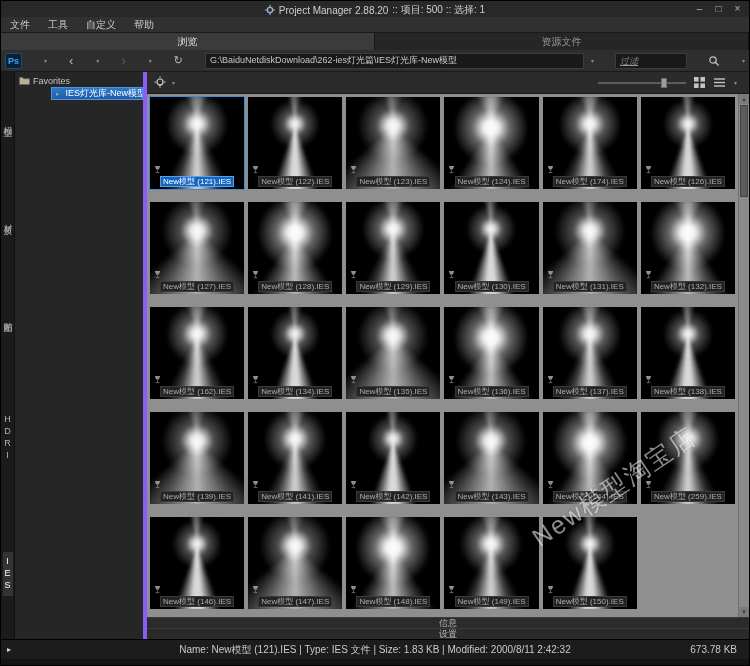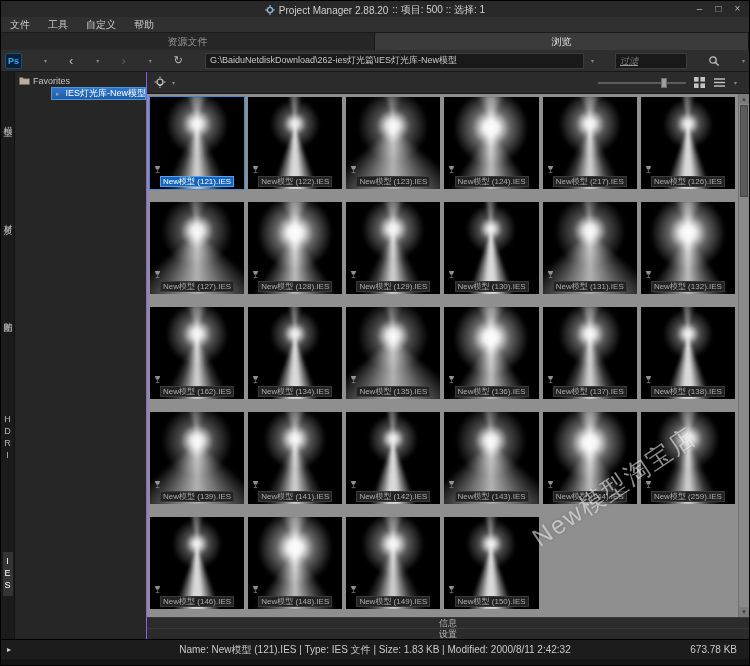--- a/index.html
+++ b/index.html
@@ -47,21 +47,21 @@
 
   
   .main { flex:1; display:flex; min-height:0; }
 
   .cat-strip { width:14px; background:#1b1b1b; display:flex; flex-direction:column;
     justify-content:space-around; align-items:center; border-right:1px solid #101010; }
   .cat-tab { writing-mode:vertical-rl; text-orientation:upright; font-size:9px;
     color:#b5b5b5; letter-spacing:2px; padding:4px 0; }
   .cat-tab.active { color:#ffffff; background:#343434; }
 
-  .tree { width:132px; background:#262626; border-right:1px solid #8b5cf6;
+  .tree { width:132px; background:#262626; border-right:4px solid #8b5cf6;
     padding-top:2px; font-size:9px; }
   .tree-row { height:13px; display:flex; align-items:center; gap:3px; padding-left:4px;
     color:#c4c4c4; white-space:nowrap; overflow:hidden; }
   .tree-row.selected { background:linear-gradient(#2f78cd,#1d5da8); color:#fff;
     border:1px solid #4d93de;margin-left:36px; }
   .tree-row .twisty { font-size:7px; color:#9a9a9a; width:6px; }
 
   .content { flex:1; display:flex; flex-direction:column; min-width:0; position:relative; }
 
   .mini-toolbar { height:22px; background:#2b2b2b; border-bottom:1px solid #191919;
@@ -161,22 +161,22 @@
   </div>
 
   <div class="menubar">
     <div class="menu-item">文件</div>
     <div class="menu-item">工具</div>
     <div class="menu-item">自定义</div>
     <div class="menu-item">帮助</div>
   </div>
 
   <div class="tabrow">
+    <div class="main-tab active">浏览</div>
     <div class="main-tab">资源文件</div>
-    <div class="main-tab active">浏览</div>
   </div>
 
   <div class="toolbar">
     <div class="ps-badge">Ps</div>
     <span class="caret">▾</span>
     <div class="tool-btn">‹</div>
     <span class="caret">▾</span>
     <div class="tool-btn disabled">›</div>
     <span class="caret">▾</span>
     <div class="tool-btn" style="font-size:11px;">↻</div>
@@ -294,21 +294,21 @@
     <div class="thumb-label">New模型 (124).IES</div>
   </div>
 
   <div class="cell">
     <div class="flare v0"></div>
     <svg class="lamp" viewBox="0 0 10 10">
       <path d="M2 1 L8 1 L6.5 5 L3.5 5 Z" fill="#a8a8a8"></path>
       <rect x="4.6" y="5" width="0.8" height="3" fill="#8a8a8a"></rect>
       <rect x="3" y="8" width="4" height="1" fill="#8a8a8a"></rect>
     </svg>
-    <div class="thumb-label">New模型 (217).IES</div>
+    <div class="thumb-label">New模型 (174).IES</div>
   </div>
 
   <div class="cell">
     <div class="flare v1"></div>
     <svg class="lamp" viewBox="0 0 10 10">
       <path d="M2 1 L8 1 L6.5 5 L3.5 5 Z" fill="#a8a8a8"></path>
       <rect x="4.6" y="5" width="0.8" height="3" fill="#8a8a8a"></rect>
       <rect x="3" y="8" width="4" height="1" fill="#8a8a8a"></rect>
     </svg>
     <div class="thumb-label">New模型 (126).IES</div>
@@ -498,20 +498,29 @@
   <div class="cell">
     <div class="flare v1"></div>
     <svg class="lamp" viewBox="0 0 10 10">
       <path d="M2 1 L8 1 L6.5 5 L3.5 5 Z" fill="#a8a8a8"></path>
       <rect x="4.6" y="5" width="0.8" height="3" fill="#8a8a8a"></rect>
       <rect x="3" y="8" width="4" height="1" fill="#8a8a8a"></rect>
     </svg>
     <div class="thumb-label">New模型 (146).IES</div>
   </div>
 
+  <div class="cell">
+    <div class="flare v2"></div>
+    <svg class="lamp" viewBox="0 0 10 10">
+      <path d="M2 1 L8 1 L6.5 5 L3.5 5 Z" fill="#a8a8a8"></path>
+      <rect x="4.6" y="5" width="0.8" height="3" fill="#8a8a8a"></rect>
+      <rect x="3" y="8" width="4" height="1" fill="#8a8a8a"></rect>
+    </svg>
+    <div class="thumb-label">New模型 (147).IES</div>
+  </div>
 
   <div class="cell">
     <div class="flare v3"></div>
     <svg class="lamp" viewBox="0 0 10 10">
       <path d="M2 1 L8 1 L6.5 5 L3.5 5 Z" fill="#a8a8a8"></path>
       <rect x="4.6" y="5" width="0.8" height="3" fill="#8a8a8a"></rect>
       <rect x="3" y="8" width="4" height="1" fill="#8a8a8a"></rect>
     </svg>
     <div class="thumb-label">New模型 (148).IES</div>
   </div>

